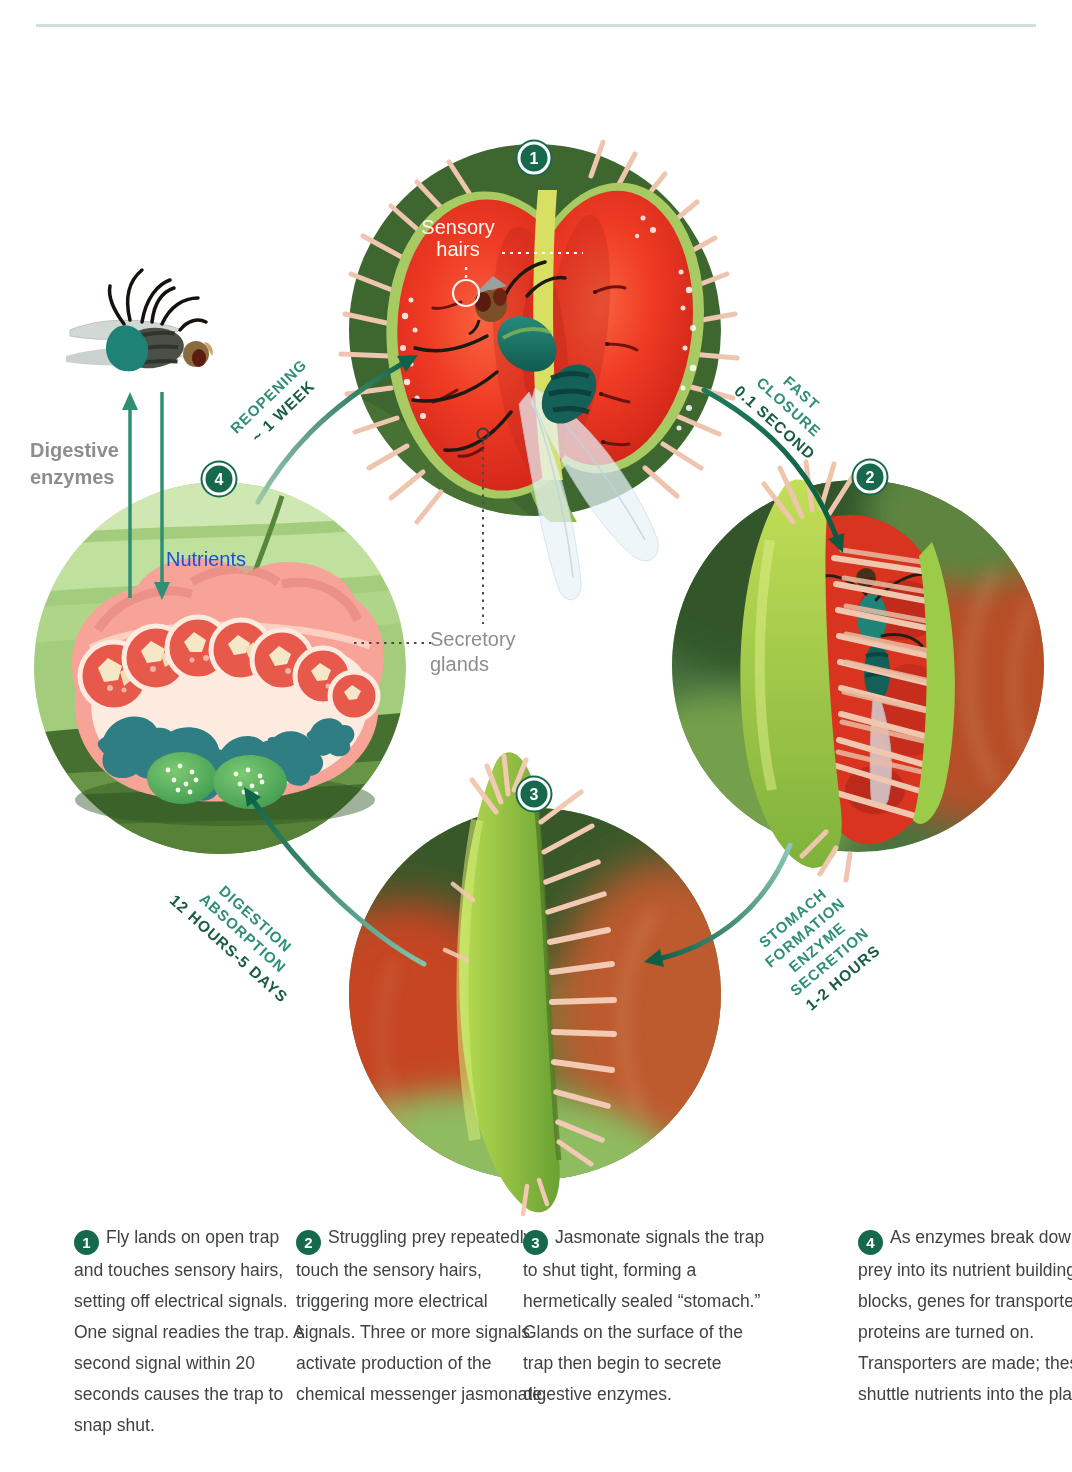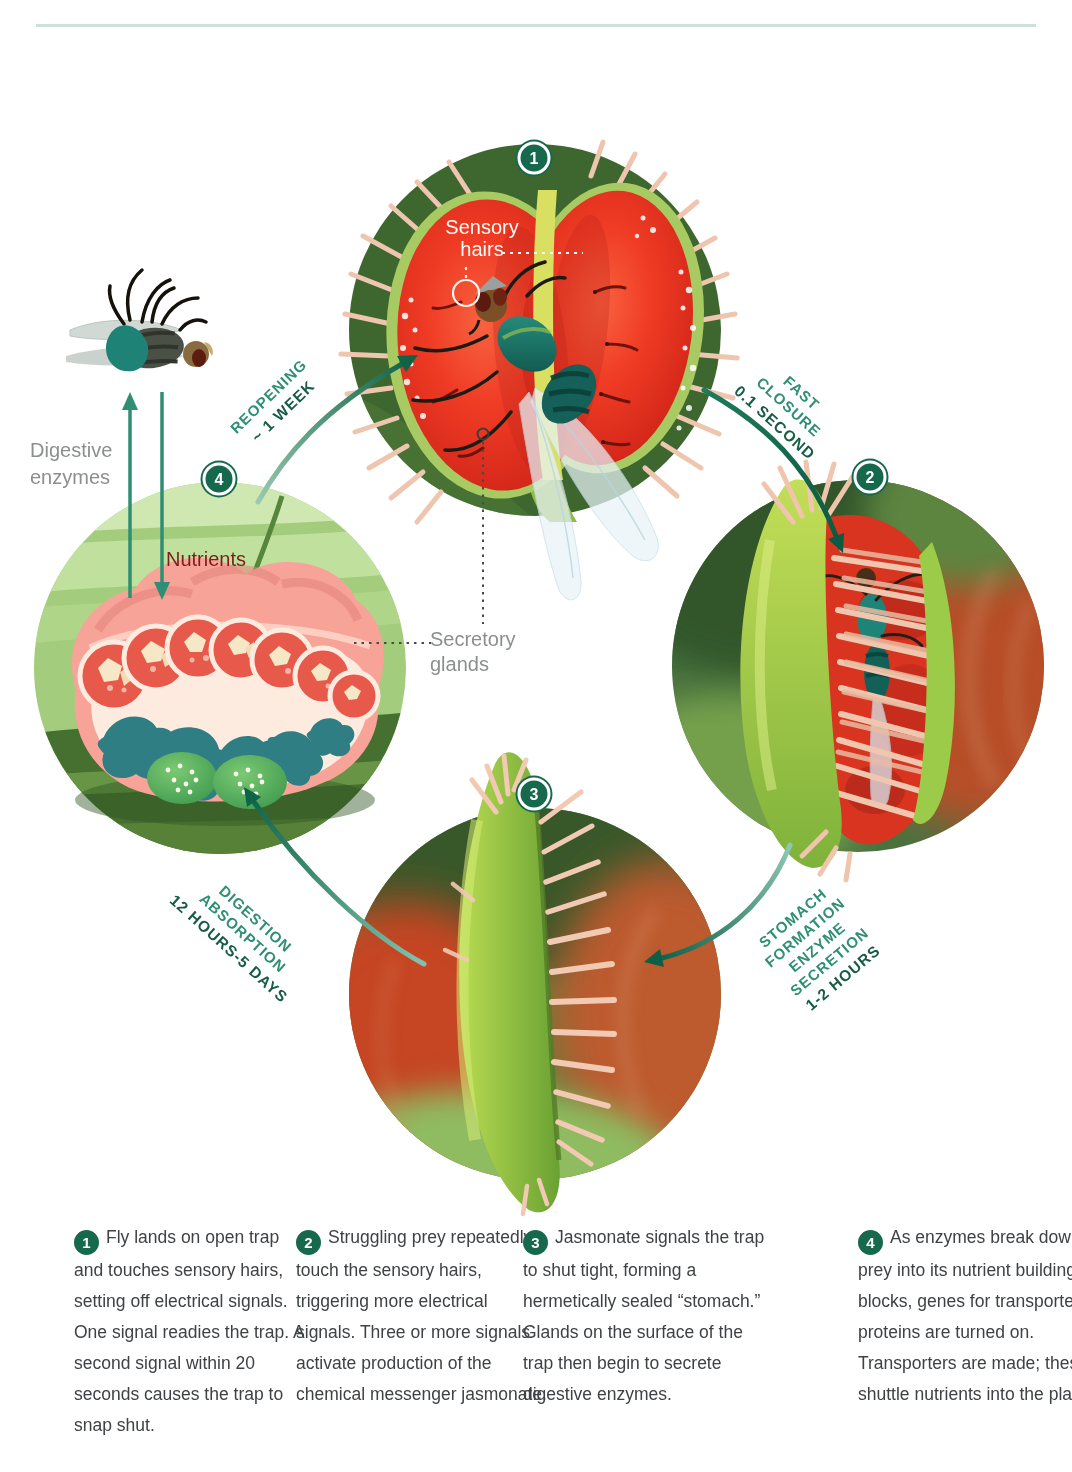--- a/index.html
+++ b/index.html
@@ -9,24 +9,24 @@
   .abs{position:absolute;}
   #top-rule{left:36px;top:24px;width:1000px;height:3px;background:#cfe0db;}
   #page-title{left:31px;top:54px;width:1000px;font-size:28px;font-weight:700;color:#2e3234;letter-spacing:-0.2px;}
   .stage-svg{position:absolute;z-index:1;}
   #overlay{position:absolute;left:0;top:0;z-index:3;pointer-events:none;}
   .badge{position:absolute;z-index:5;width:27px;height:27px;border-radius:50%;
     background:#17694d;border:3px solid #fff;box-shadow:0 0 0 2px #17694d;
     color:#fff;font-weight:700;font-size:16px;display:flex;align-items:center;justify-content:center;
     transform:translate(-50%,-50%);}
   .callout{position:absolute;z-index:4;white-space:pre-line;}
-  #sensory-callout{left:428px;top:216px;width:108px;text-align:center;color:#fdf9f4;font-size:20px;line-height:22px;}
+  #sensory-callout{left:404px;top:216px;width:108px;text-align:center;color:#fdf9f4;font-size:20px;line-height:22px;}
   #secretory-callout{left:430px;top:627px;width:112px;color:#8b8f8e;font-size:20px;line-height:25px;}
-  #digestive-enzymes-label{left:30px;top:437px;width:130px;text-align:left;color:#8b8f8e;font-size:20px;line-height:27px;}
-  #nutrients-label{left:166px;top:548px;width:120px;color:#7f1d1d;font-size:20px;}
+  #digestive-enzymes-label{left:30px;top:437px;width:130px;text-align:left;color:#8b8f8e;font-size:20px;line-height:27px;font-weight:bold;}
+  #nutrients-label{left:166px;top:548px;width:120px;color:#1d4ed8;font-size:20px;}
   .rot-label{position:absolute;z-index:4;text-align:center;transform-origin:center center;width:180px;}
   .rot-label .tl{font-size:15px;font-weight:600;color:#2f8f75;letter-spacing:1px;line-height:19px;}
   .rot-label .td{font-size:15.5px;font-weight:800;color:#175c43;letter-spacing:1px;line-height:20px;margin-top:2px;}
   #lab-fast{left:788px;top:408px;transform:translate(-50%,-50%) rotate(42deg);}
   #lab-stomach{left:818px;top:948px;transform:translate(-50%,-50%) rotate(-40deg);}
   #lab-digestion{left:242px;top:934px;transform:translate(-50%,-50%) rotate(42deg);}
   #lab-reopening{left:276px;top:404px;transform:translate(-50%,-50%) rotate(-44deg);}
   .legend-col{position:absolute;top:1222px;color:#3f4244;font-size:17.5px;line-height:31px;}
   #col1{left:30px;width:232px;margin-left:44px;}
   #col2{left:276px;width:252px;margin-left:20px;}

